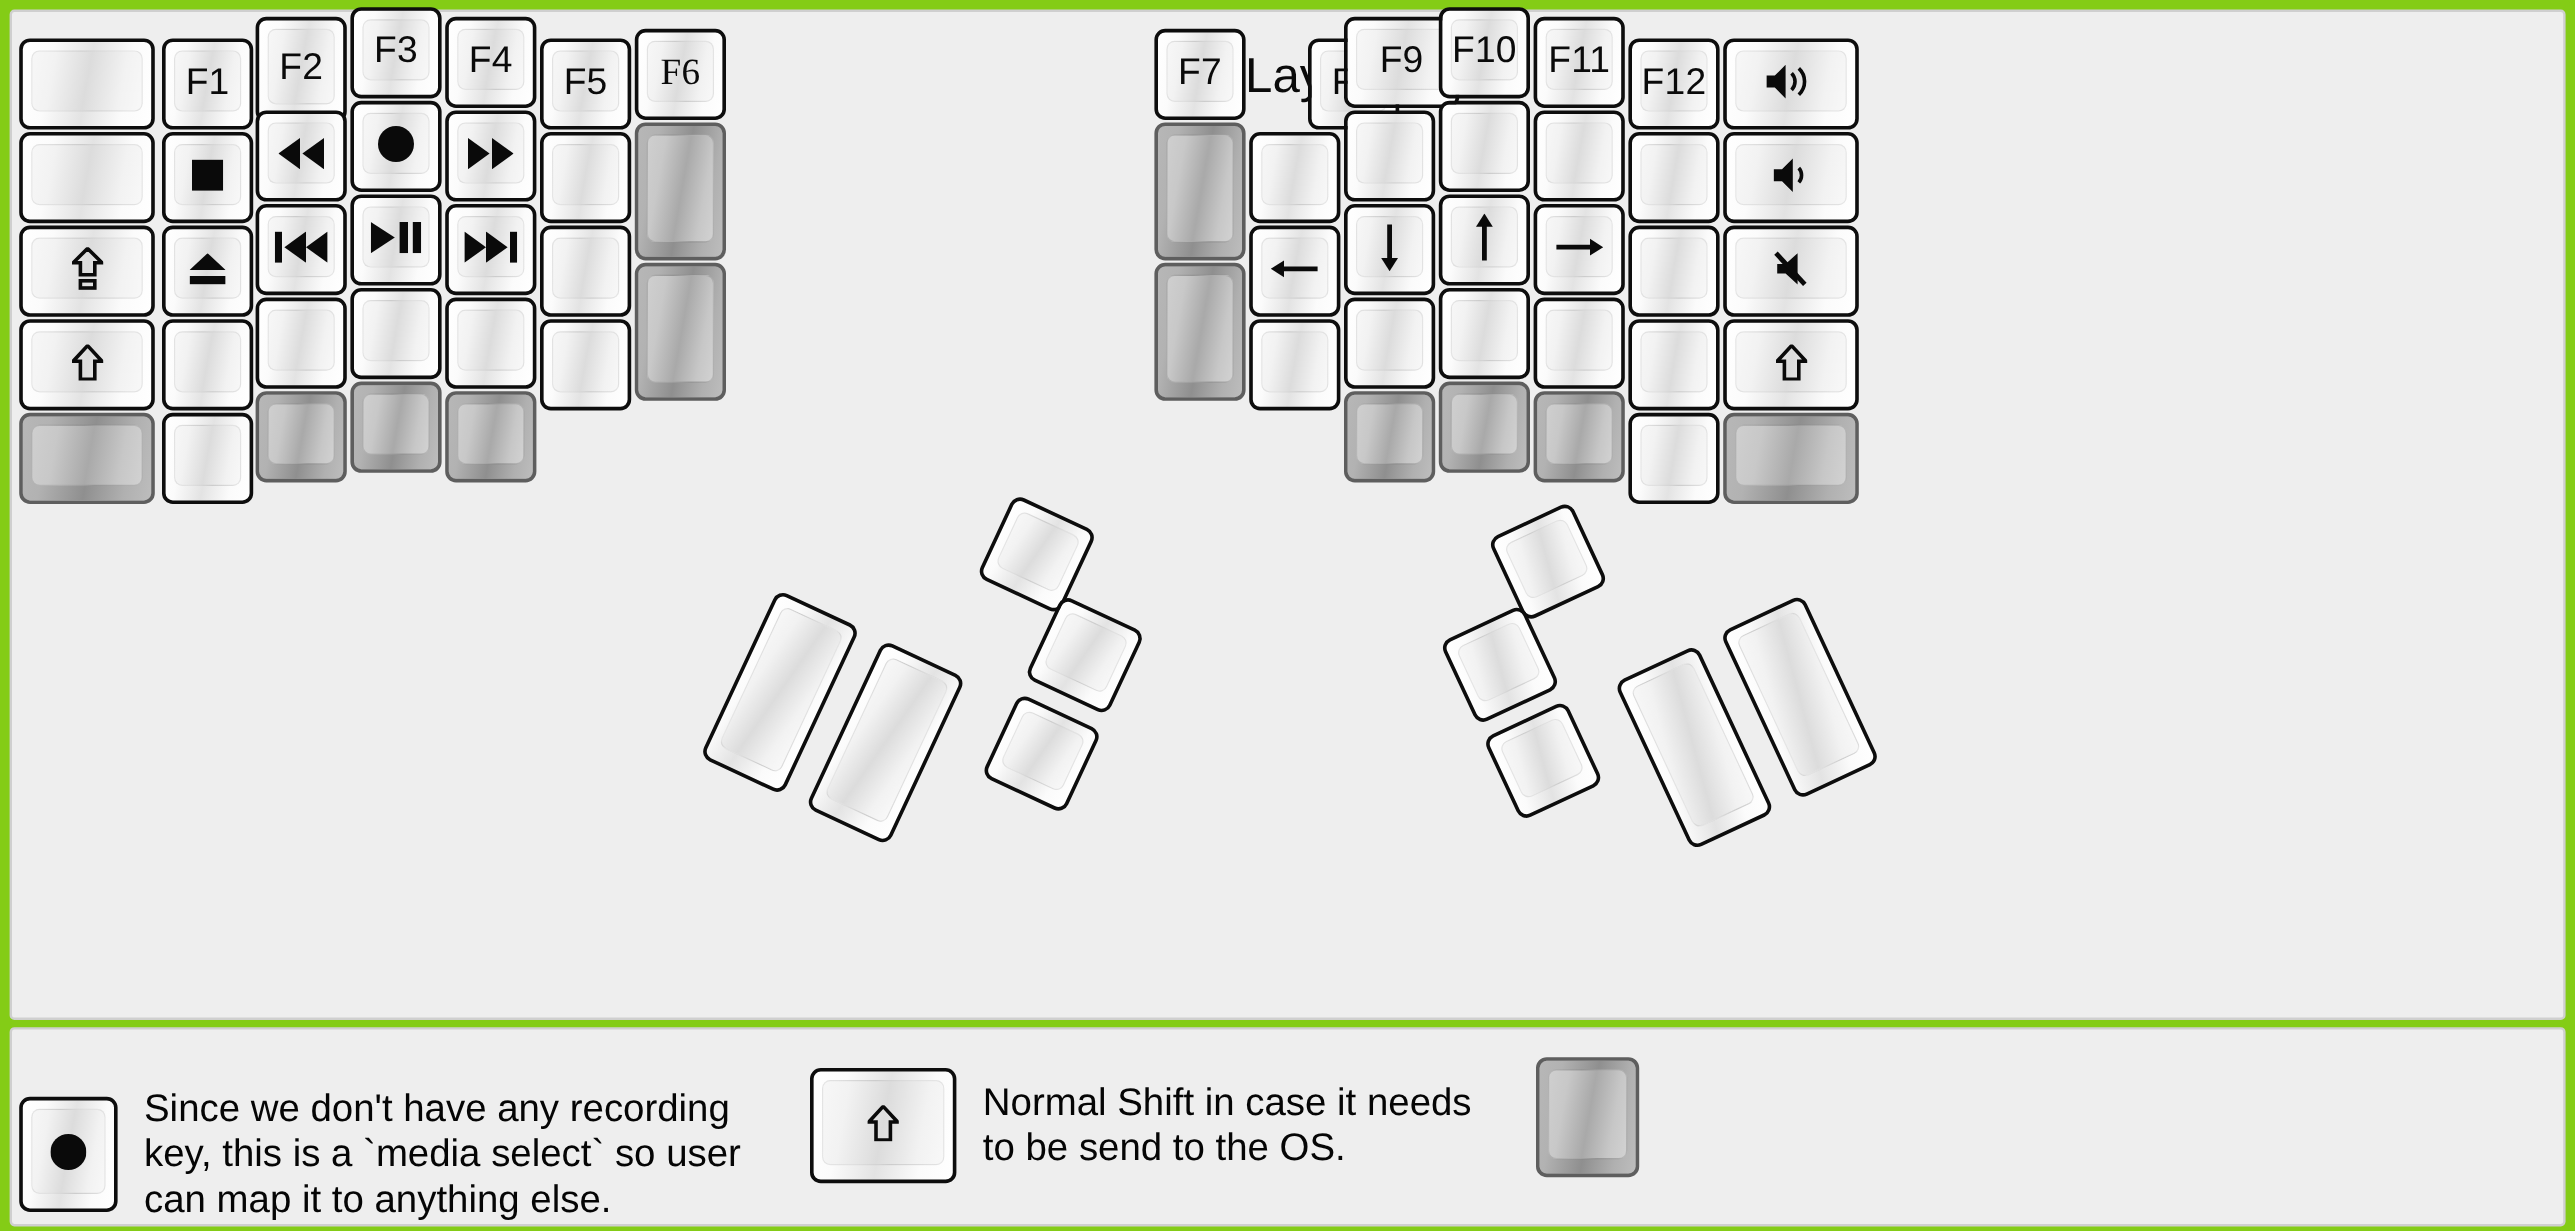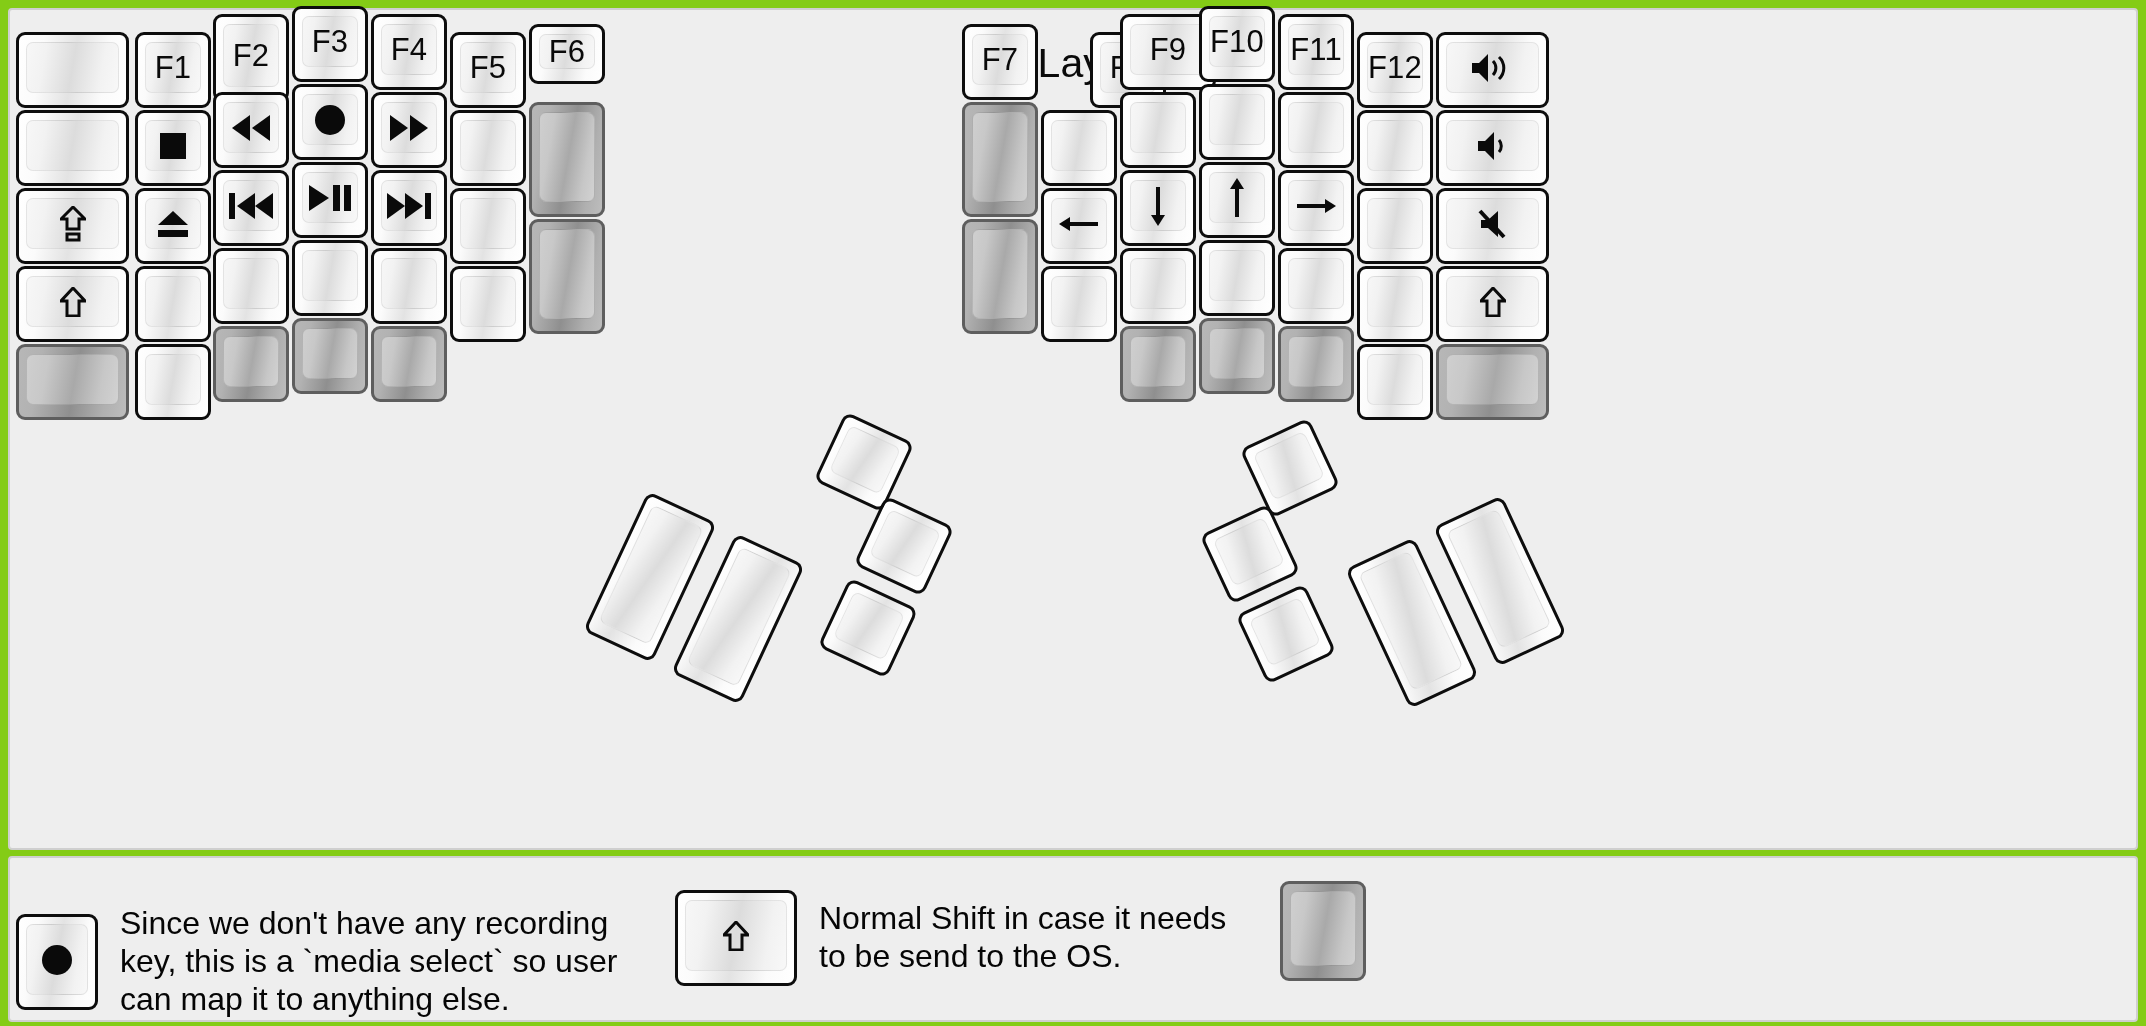--- a/index.html
+++ b/index.html
@@ -280,21 +280,21 @@
         <div class="lbl"></div>
       </div>
       <div class="key" style="left: 450px; top: 188px; width: 76px; height: 76px;">
         <div class="inner"></div>
         <div class="lbl"></div>
       </div>
       <div class="key" style="left: 450px; top: 266px; width: 76px; height: 76px;">
         <div class="inner"></div>
         <div class="lbl"></div>
       </div>
-      <div class="key" style="left: 529px; top: 24px; width: 76px; height: 60px;">
+      <div class="key" style="left: 529px; top: 24px; width: 76px; height: 76px; font-family: Liberation Serif, serif;">
         <div class="inner"></div>
         <div class="lbl">F6</div>
       </div>
       <div class="key trans" style="left: 529px; top: 102px; width: 76px; height: 115px;">
         <div class="inner"></div>
         <div class="lbl"></div>
       </div>
       <div class="key trans" style="left: 529px; top: 219px; width: 76px; height: 115px;">
         <div class="inner"></div>
         <div class="lbl"></div>

